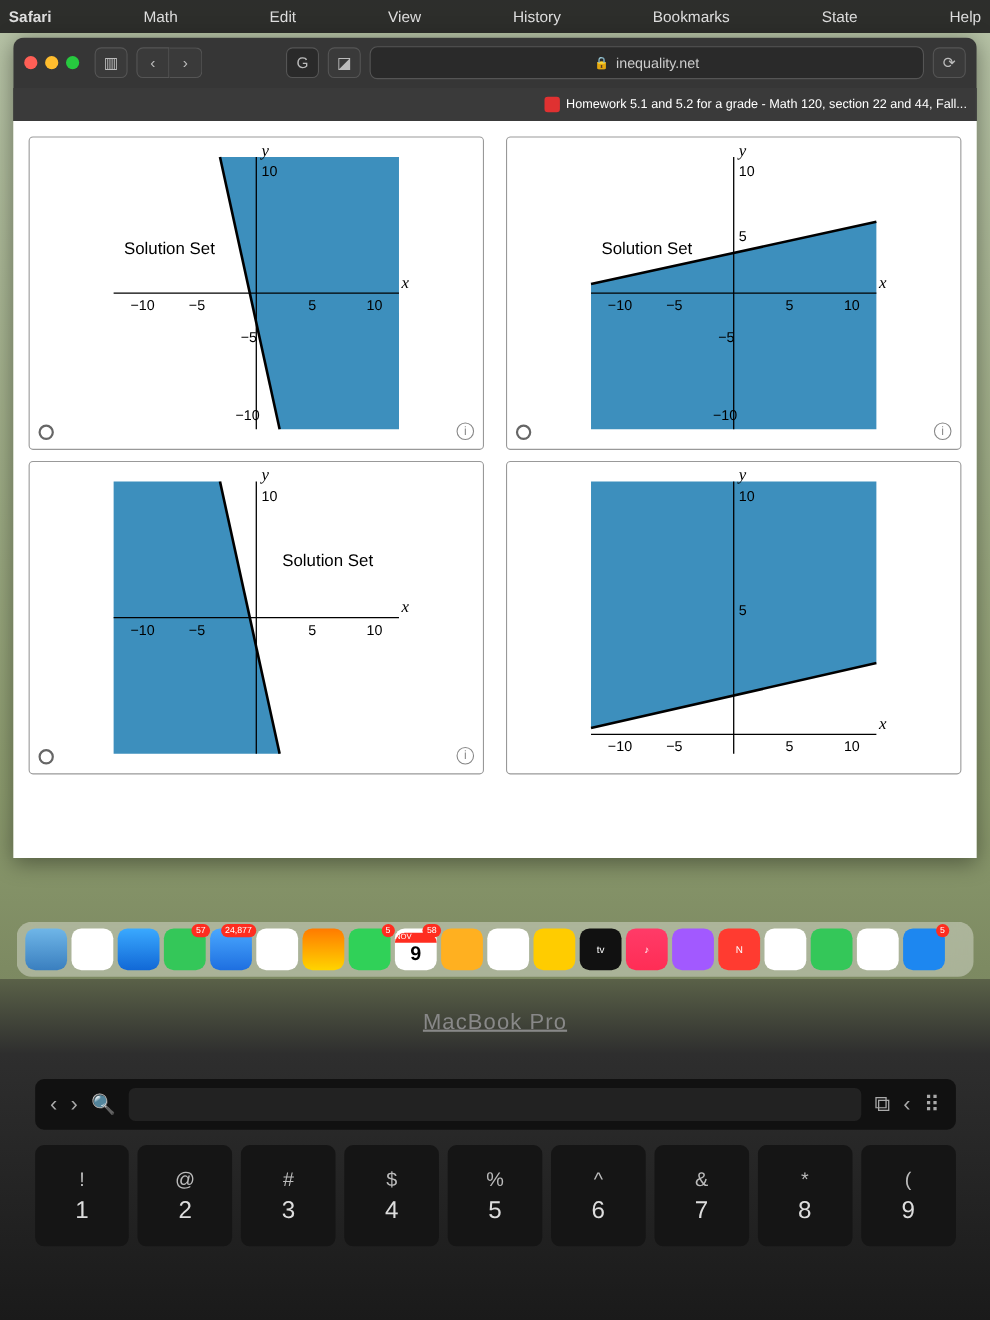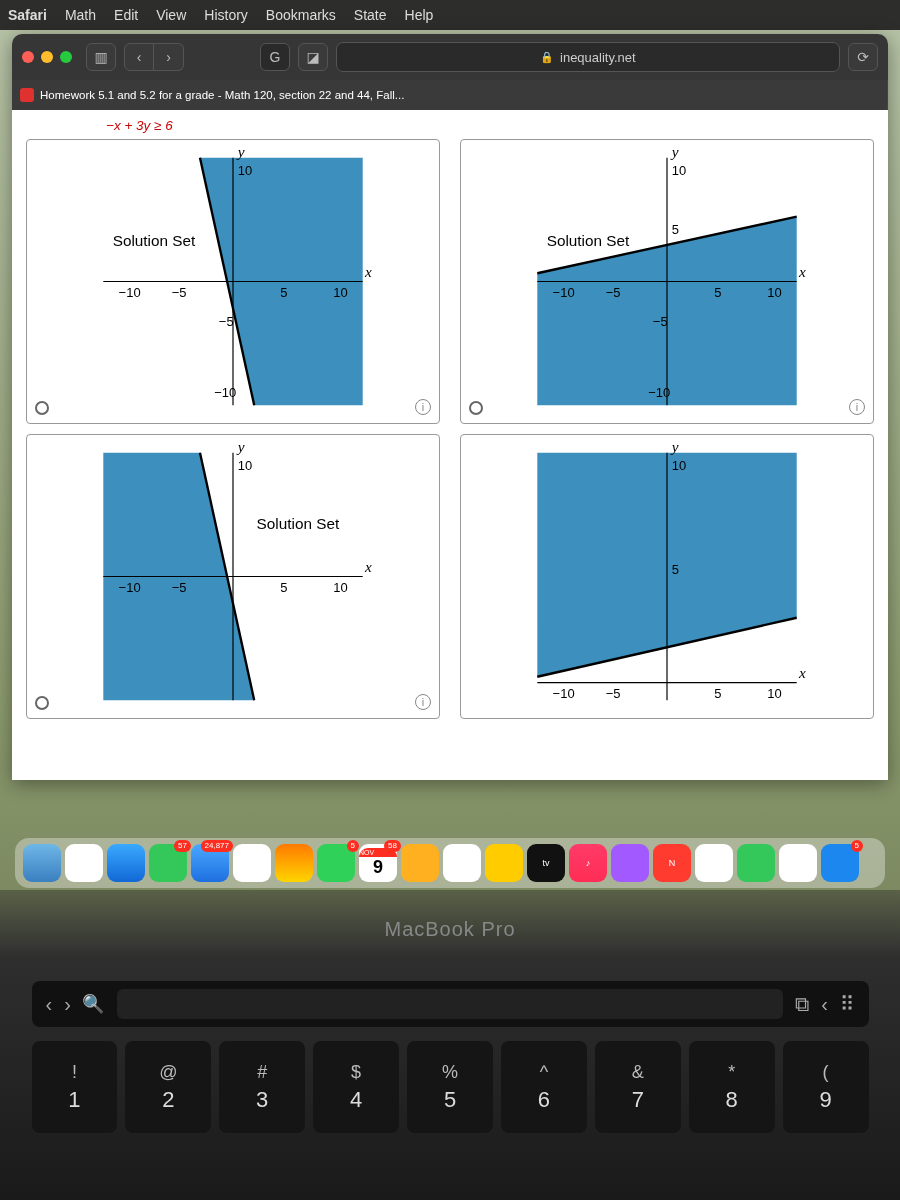--- a/index.html
+++ b/index.html
@@ -6,21 +6,21 @@
   body {
     font-family: -apple-system, "Helvetica Neue", Arial, sans-serif;
     width:900px; height:1200px; overflow:hidden;
     background: linear-gradient(180deg,#b8c4a8 0%,#8b9a6d 60%,#616a4c 100%);
     position:relative;
   }
   
   .menubar{
     height:30px; background:rgba(30,30,30,.9); color:#ddd;
     display:flex; align-items:center; font-size:14px; font-weight:600;
-    padding:0 8px; gap:18px;
+    padding:0 8px; gap:2px;justify-content:space-between;
   }
   .menubar span{font-weight:400;}
   .menubar .app{font-weight:700;}
   
   .browser{
     margin:4px 12px 0 12px;
     border-radius:10px 10px 0 0;
     overflow:hidden;
     box-shadow:0 4px 20px rgba(0,0,0,.4);
   }
@@ -41,21 +41,21 @@
   .pair .tbtn:last-child{border-radius:0 6px 6px 0;border-left:none;}
   .spacer{flex:0 0 60px;}
   .address{
     flex:1; height:30px; background:#2a2a2a; border:1px solid #555;
     border-radius:7px; color:#ccc; font-size:13px;
     display:flex;align-items:center;justify-content:center;gap:6px;
   }
   .lock-icon{font-size:11px;}
   
   .tabstrip{height:30px;background:#2a2a2a;display:flex;font-size:11.5px;color:#bbb;}
-  .tab{flex:1;display:flex;align-items:center;justify-content:flex-start;padding:0 8px;
+  .tab{flex:1;display:flex;align-items:center;justify-content:flex-end;padding:0 8px;
        border-right:1px solid #444;white-space:nowrap;overflow:hidden;text-overflow:ellipsis;}
   .tab.active{background:#3a3a3a;color:#fff;}
   .tab .favicon{width:14px;height:14px;border-radius:3px;margin-right:6px;display:inline-block;}
   .fav1{background:#e03131;} .fav2{background:#d9480f;}
   
   .page{
     background:#fff; height:670px; padding:8px 14px; font-size:13.5px;
     color:#222; overflow:hidden;
   }
   .prompt{margin-bottom:6px;}
@@ -90,21 +90,21 @@
   .cal{background:#fff;color:#000;flex-direction:column;}
   .cal .m{background:#ff2d20;color:#fff;width:100%;font-size:7px;border-radius:9px 9px 0 0;line-height:9px;}
   .cal .d{font-size:18px;font-weight:600;}
   
   .hw{
     position:absolute; left:0; right:0; bottom:0; height:310px;
     background:linear-gradient(180deg,#5a6148 0%, #2e2e2e 22%, #1a1a1a 100%);
     display:flex;flex-direction:column;align-items:center;
   }
   .label{
-    margin-top:28px; color:#888; font-size:20px; letter-spacing:1px;
+    margin-top:28px; color:#888; font-size:20px; letter-spacing:1px;text-decoration:underline;
   }
   .touchbar{
     margin-top:40px; width:93%; height:46px; background:#111; border-radius:8px;
     display:flex;align-items:center;gap:12px;padding:0 14px;color:#aaa;font-size:20px;
   }
   .touchbar .seg{flex:1;height:30px;background:#222;border-radius:6px;}
   .keys{
     margin-top:14px; width:93%; display:flex; justify-content:space-between; gap:8px;
   }
   .key{
@@ -150,21 +150,20 @@
     <div class="tbtn">⟳</div>
   </div>
   <div class="tabstrip">
     <div class="tab active">
       <span class="favicon fav1"></span>
       <span>Homework 5.1 and 5.2 for a grade - Math 120, section 22 and 44, Fall...</span>
     </div>
   </div>
 
   <div class="page">
-    <div class="ineq"><span class="v">−x + 3y ≥ 6</span></div>
 
     <div class="choices">
 
       <div class="choice">
         <div class="plot">
           <svg viewBox="0 0 240 240">
 
             <polygon class="region" points="92,15 230,15 230,225 138,225"></polygon>
 
             <line class="axis" x1="10" y1="120" x2="230" y2="120"></line>

